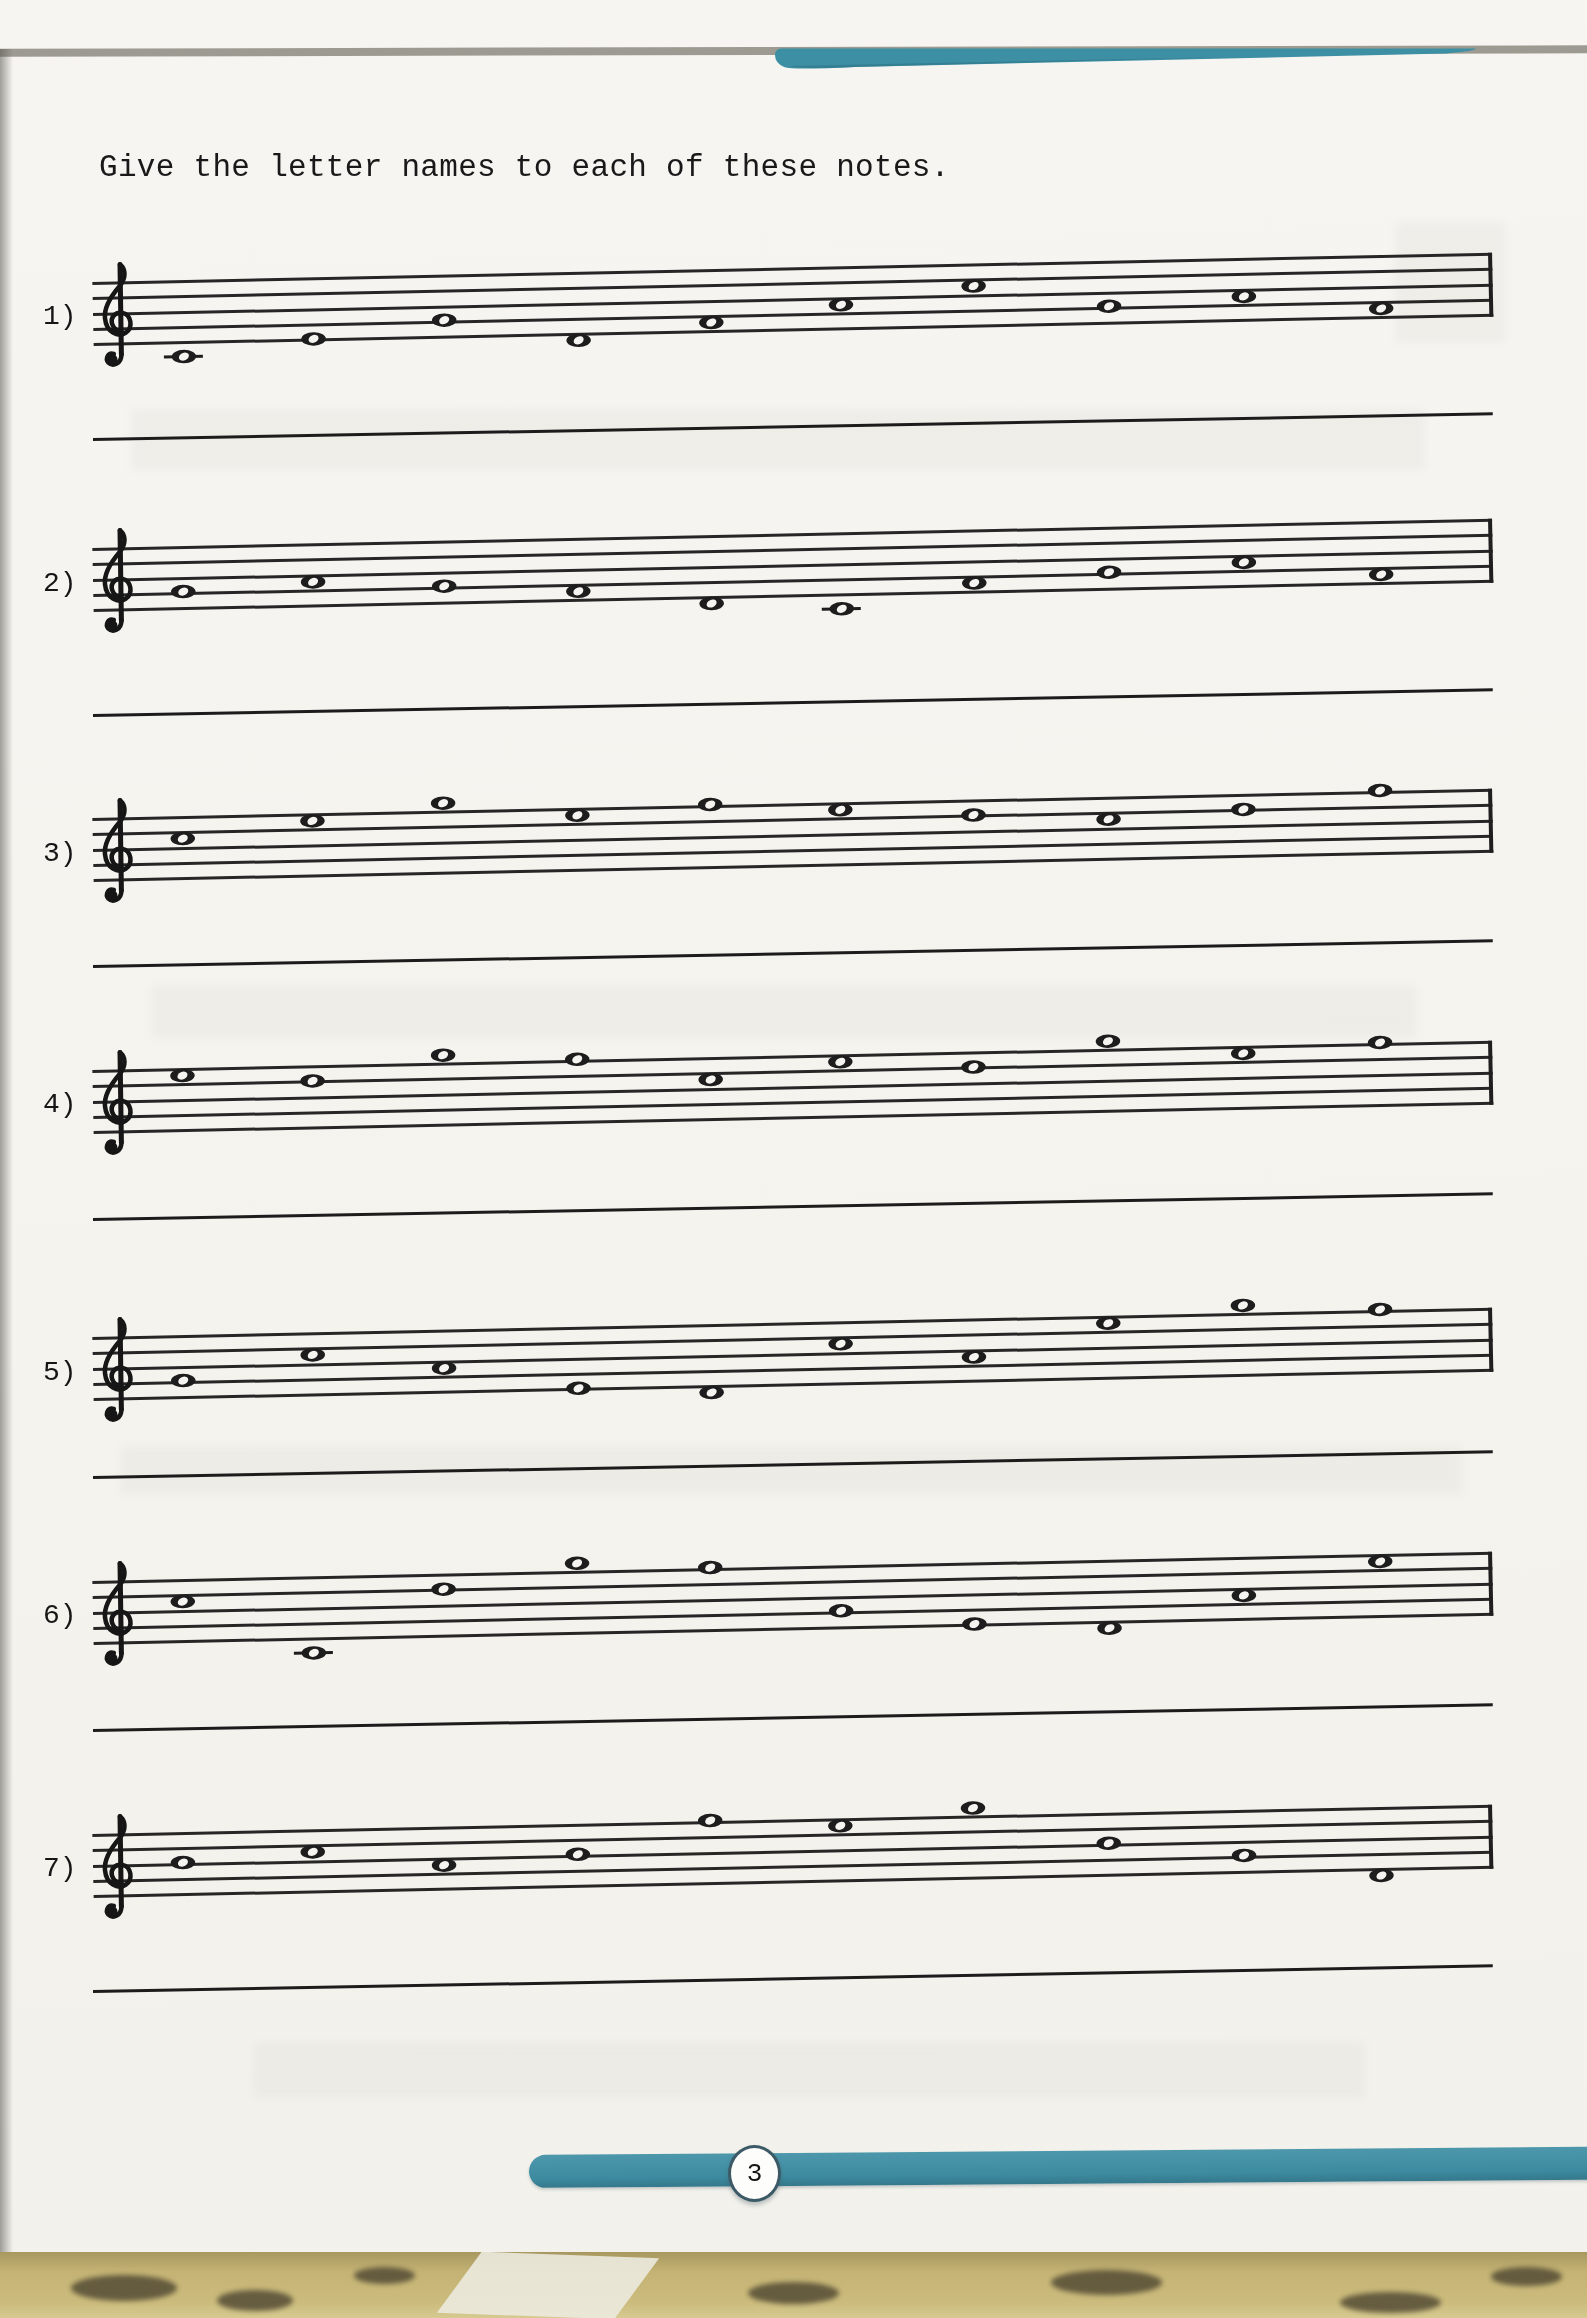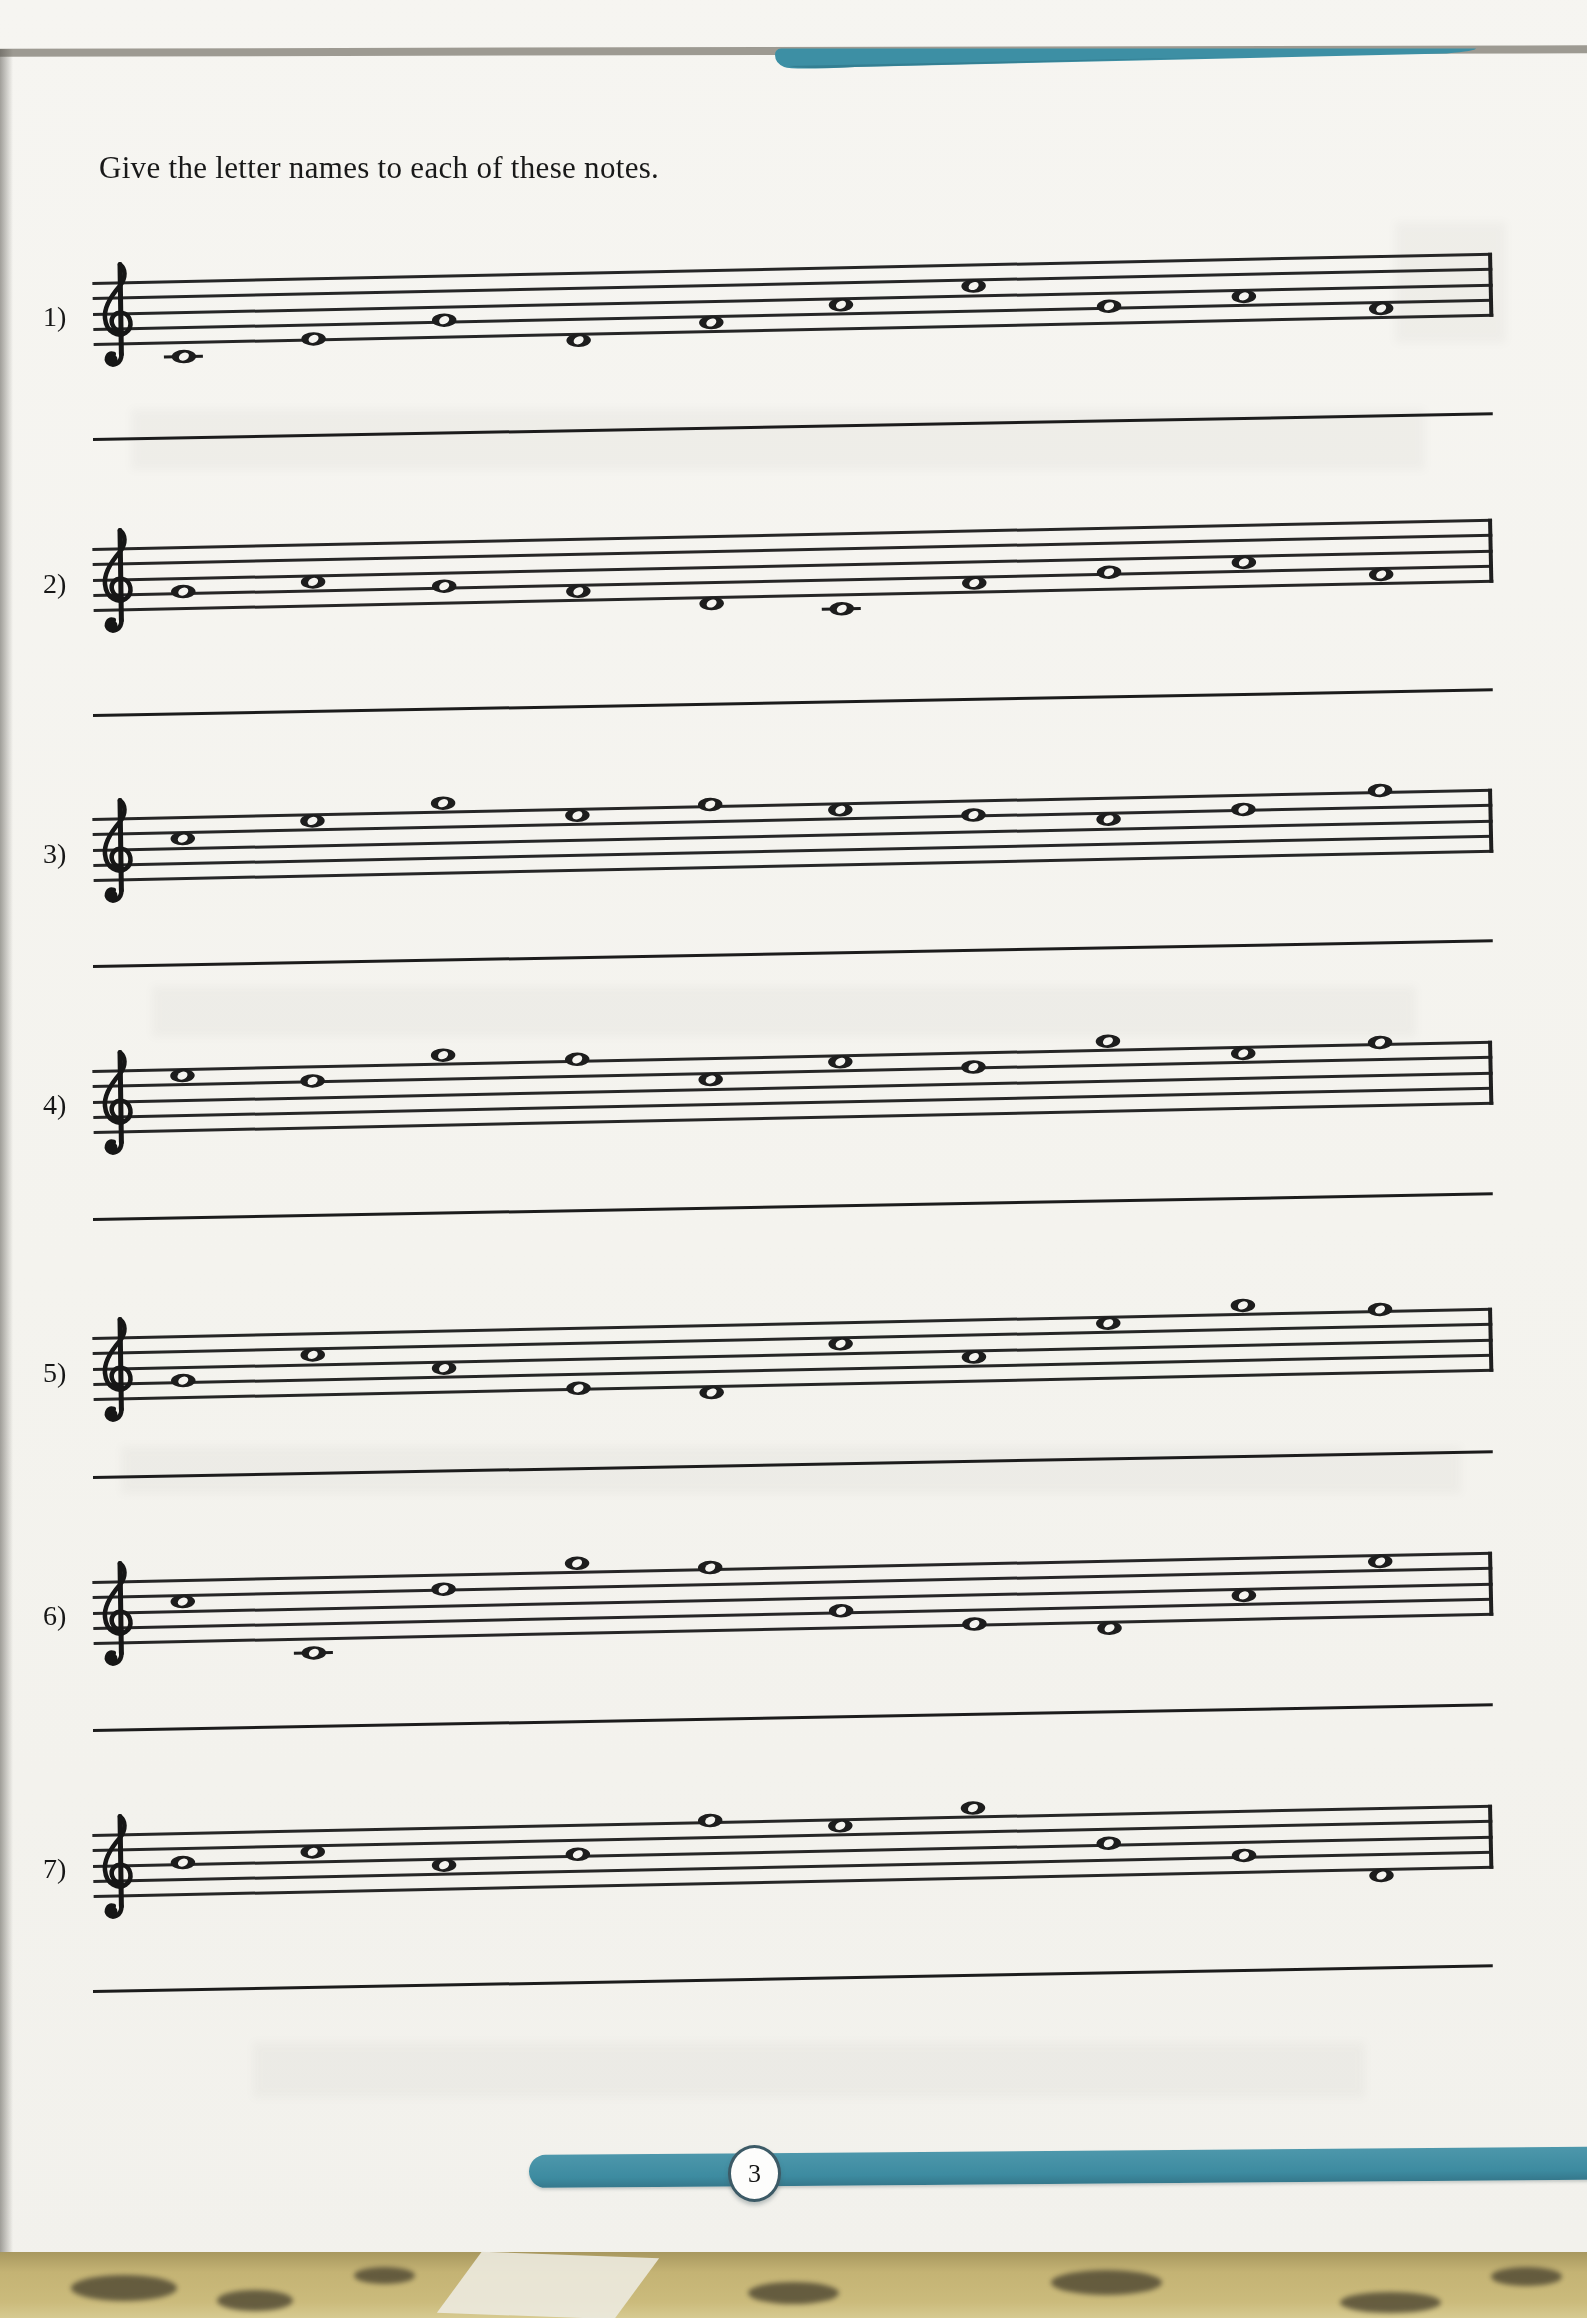--- a/index.html
+++ b/index.html
@@ -1,17 +1,17 @@
 <!DOCTYPE html>
 <html style="font-size:8px"><head>
 <meta charset="utf-8">
 <style>
   html,body{margin:0;padding:0;background:#e9e8e4;}
   #canvas{position:relative;width:1587px;height:2319px;overflow:hidden;
-          font-family:Liberation Serif, serif;background:#eab308;}
+          font-family:Liberation Mono, monospace;background:#eab308;}
 
   
   .page{position:absolute;left:0;top:0;width:1587px;height:2252px;
         background:linear-gradient(178deg,#f6f5f1 0%,#f4f3ee 55%,#f2f1ec 100%);}
   .page-left-shadow{position:absolute;left:0;top:49px;width:13px;height:2203px;
         background:linear-gradient(90deg,rgba(90,88,82,.55),rgba(90,88,82,0));}
   .top-strip{position:absolute;left:0;top:0;width:1587px;height:48px;background:#fbfbf9;}
   .top-edge-line{position:absolute;left:0;top:47px;width:1587px;height:7.6px;
         background:#9d9a92;transform:rotate(-.12deg);}
 

